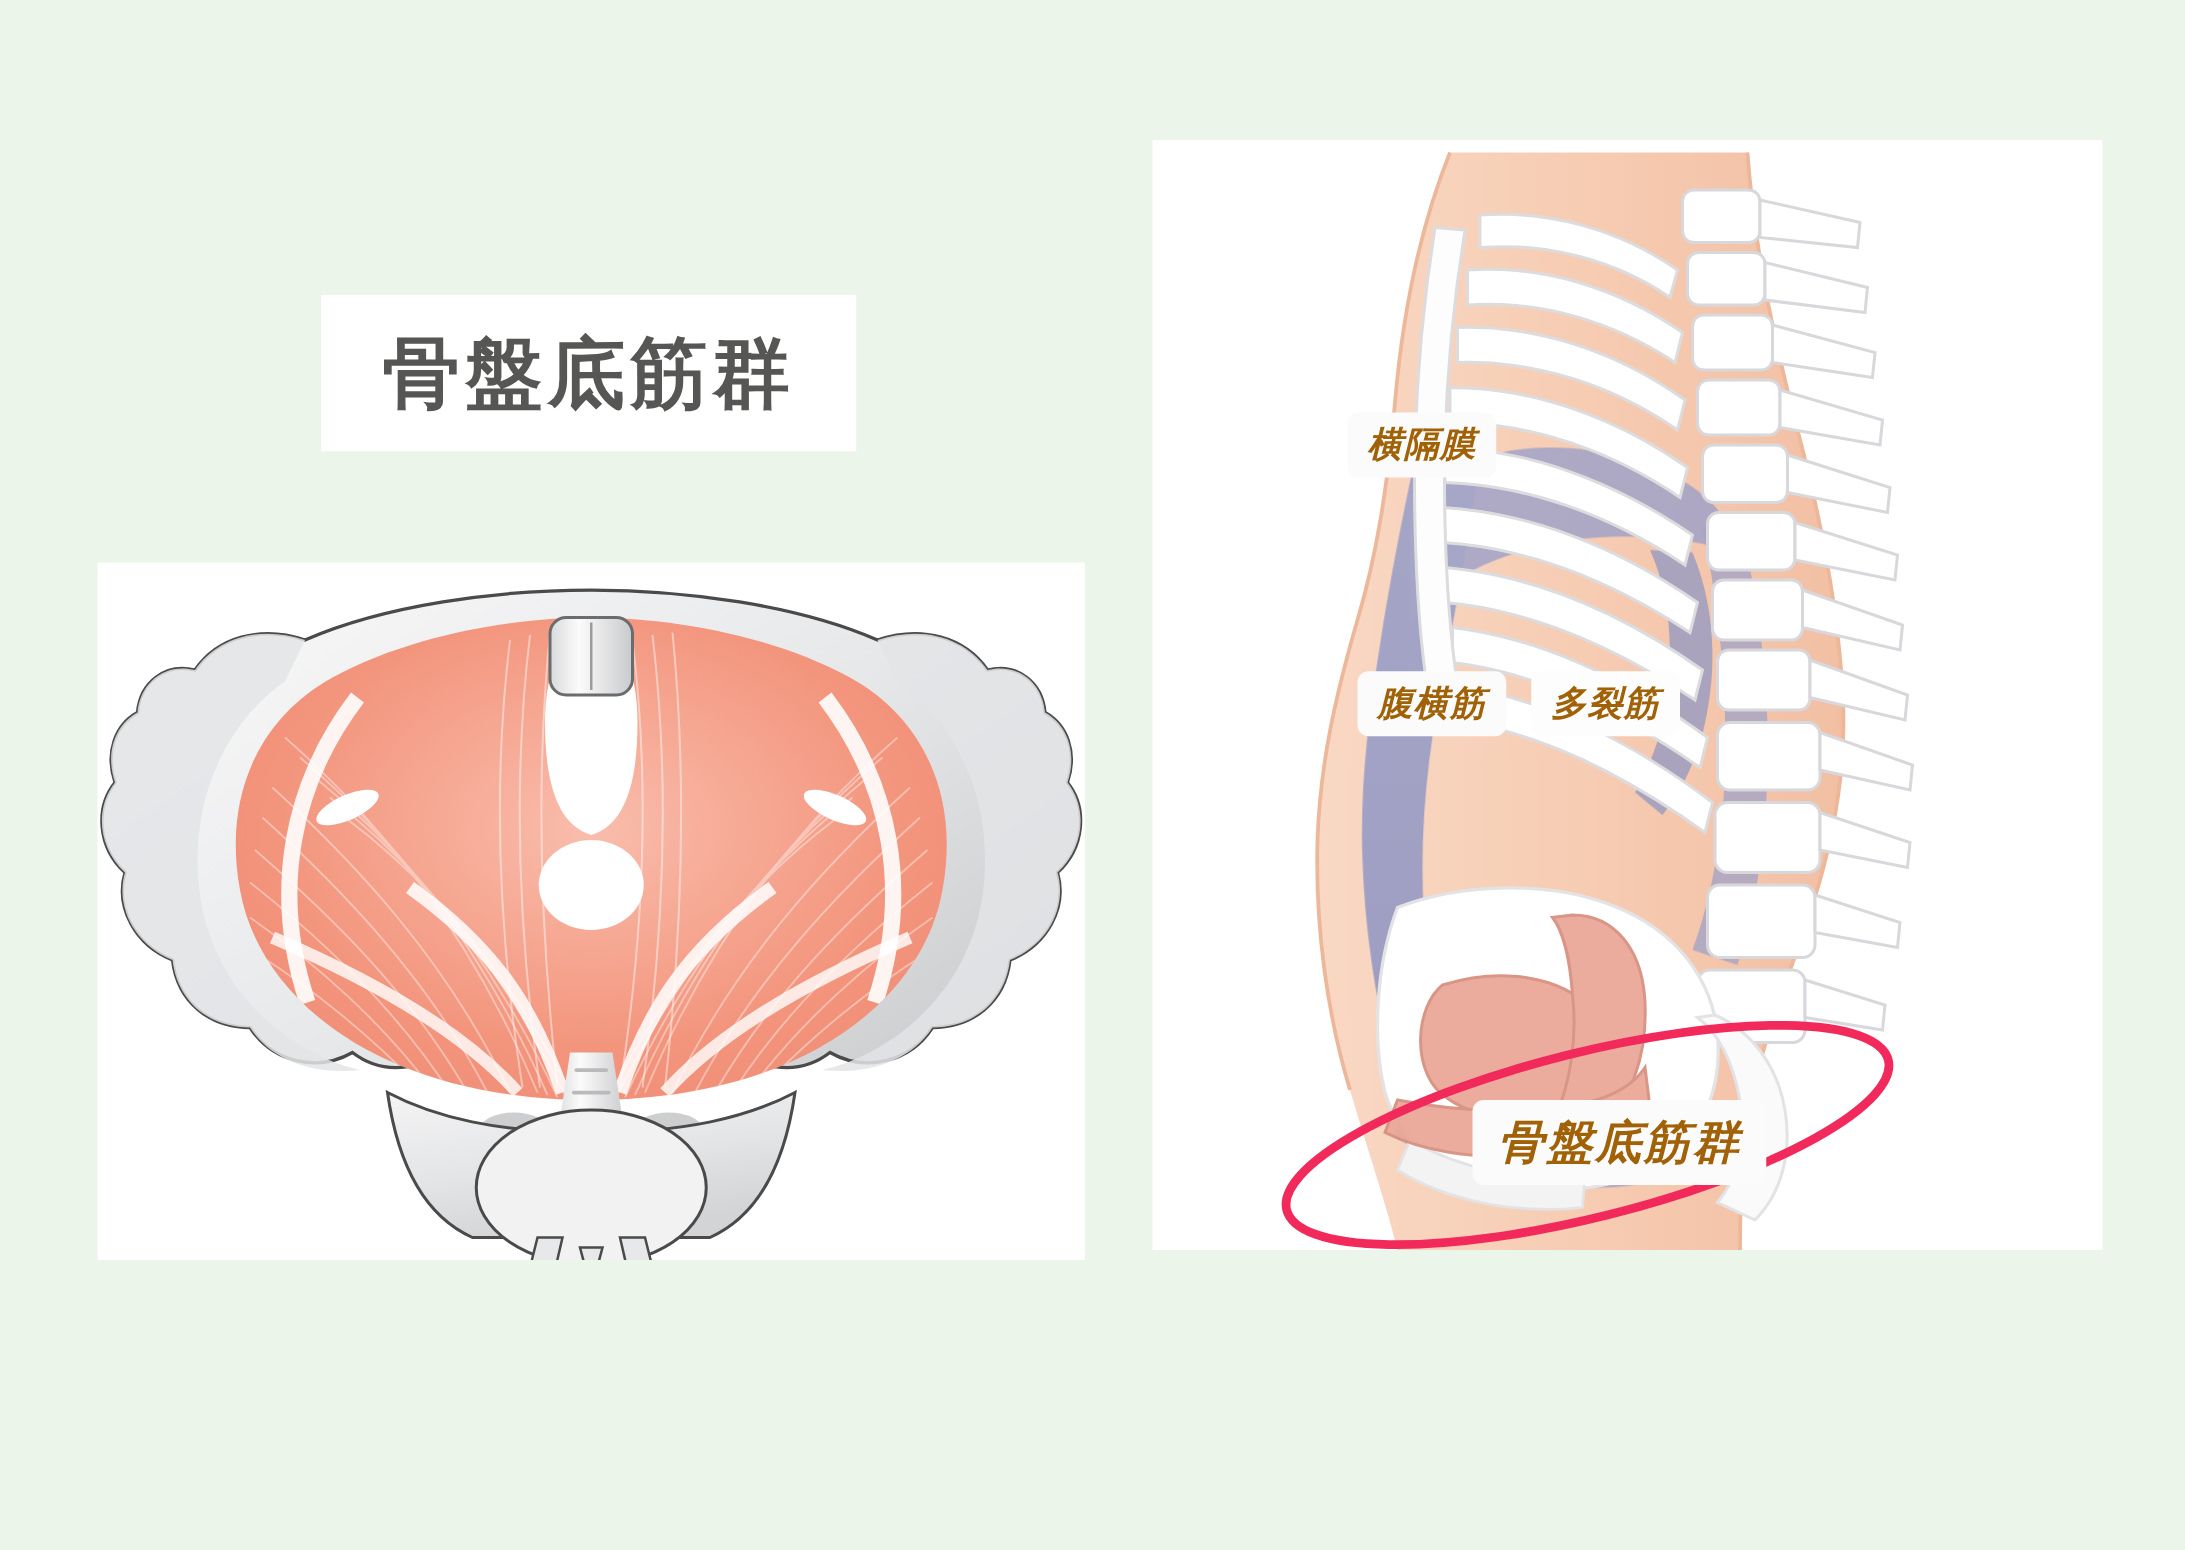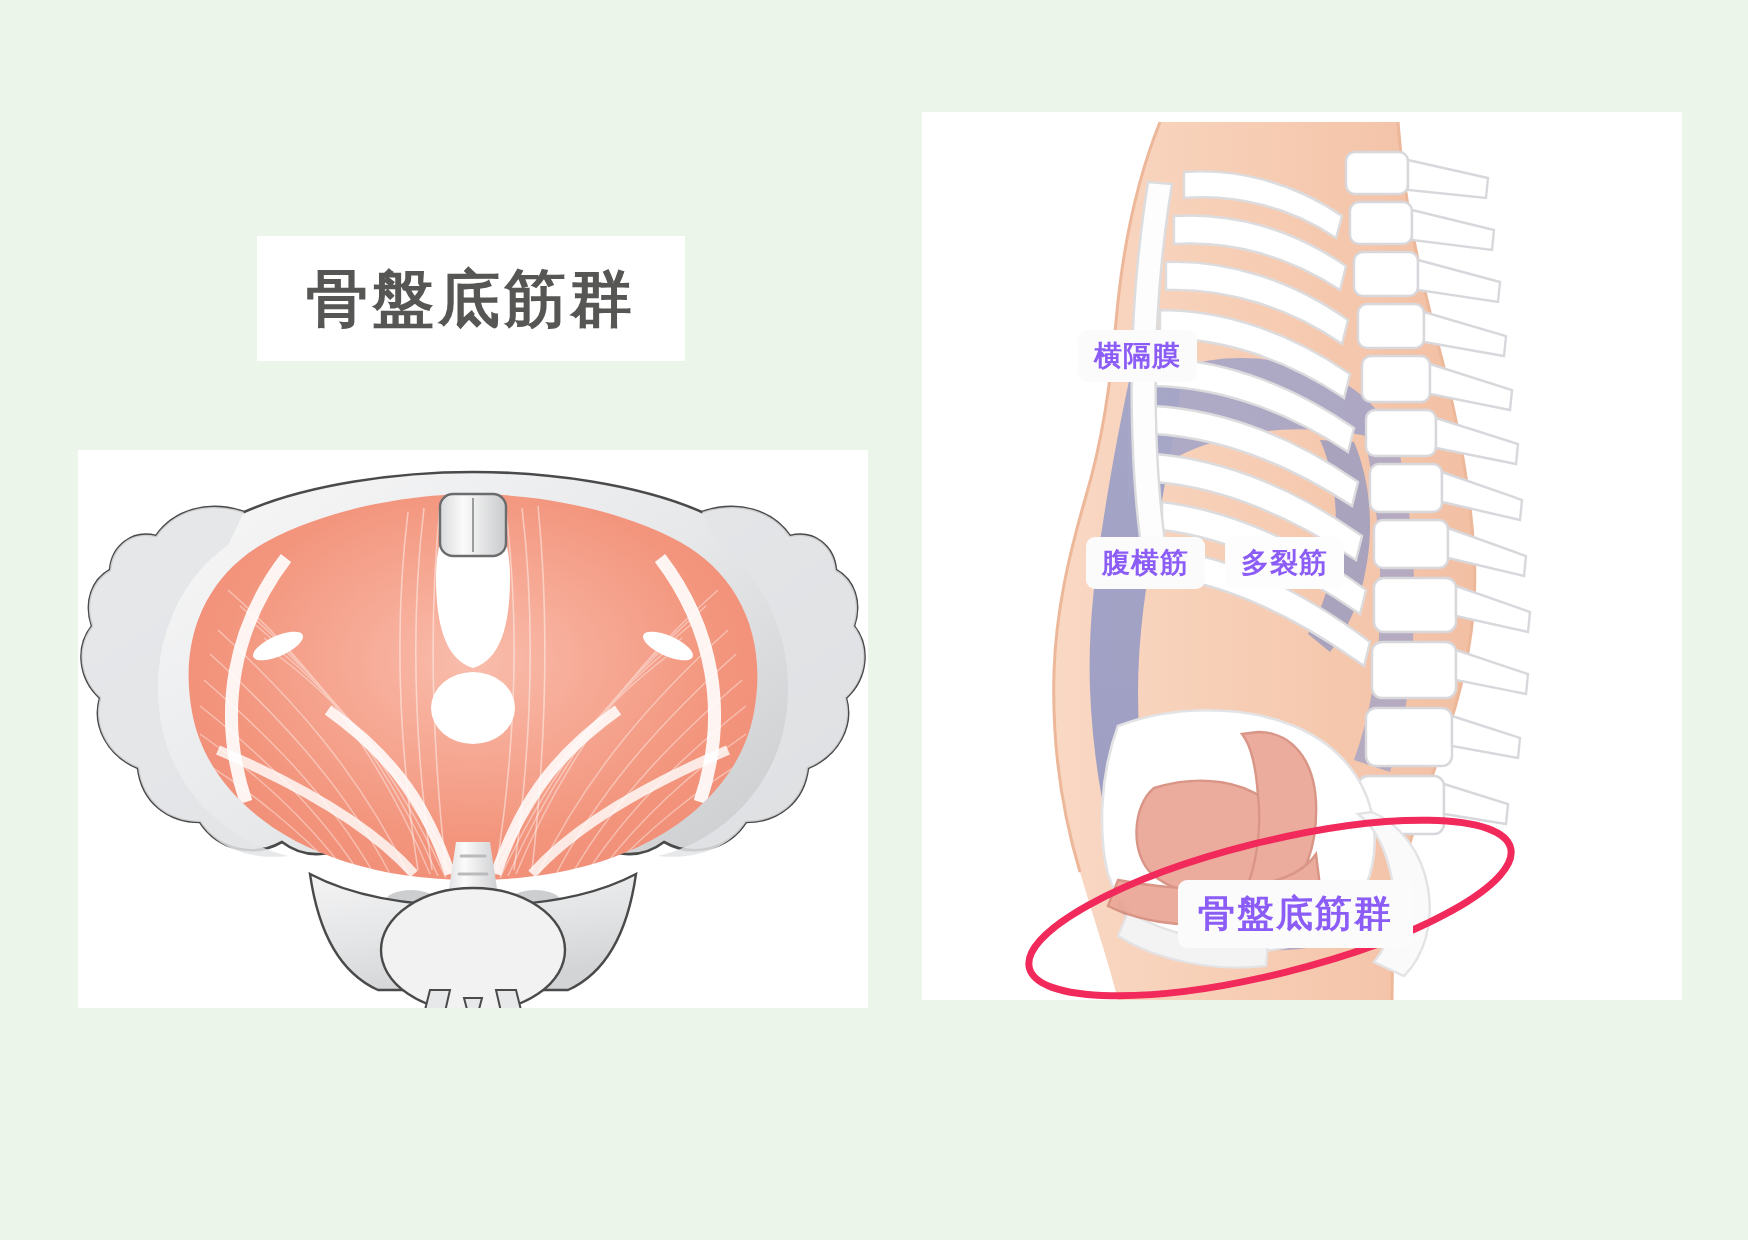--- a/index.html
+++ b/index.html
@@ -23,23 +23,23 @@
 
   
   .panel{position:absolute;background:#ffffff;overflow:hidden;}
   #pelvis-panel{left:78px;top:450px;width:790px;height:558px;}
   #torso-panel{left:922px;top:112px;width:760px;height:888px;}
 
   
   .chip{
     position:absolute;background:#fbfbfb;border-radius:9px;
     display:flex;align-items:center;justify-content:center;
-    font-weight:700;color:#8b5cf6;
+    font-weight:700;color:#a16207;
     font-family:"DejaVu Sans","Liberation Sans",sans-serif;
-    letter-spacing:1px;white-space:nowrap;z-index:30;
+    letter-spacing:1px;white-space:nowrap;z-index:30;font-style:italic;
   }
   #chip-diaphragm{left:1078px;top:330px;padding:7px 16px;font-size:28px;}
   #chip-transversus{left:1086px;top:537px;padding:7px 16px;font-size:28px;}
   #chip-multifidus{left:1225px;top:537px;padding:7px 16px;font-size:28px;background:#fdfdfd;text-align:center;}
   #chip-pfm{left:1178px;top:880px;padding:9px 20px;font-size:37px;letter-spacing:2px;}
 
   svg{display:block;}
   .nosel{user-select:none;}
 </style>
 </head>

